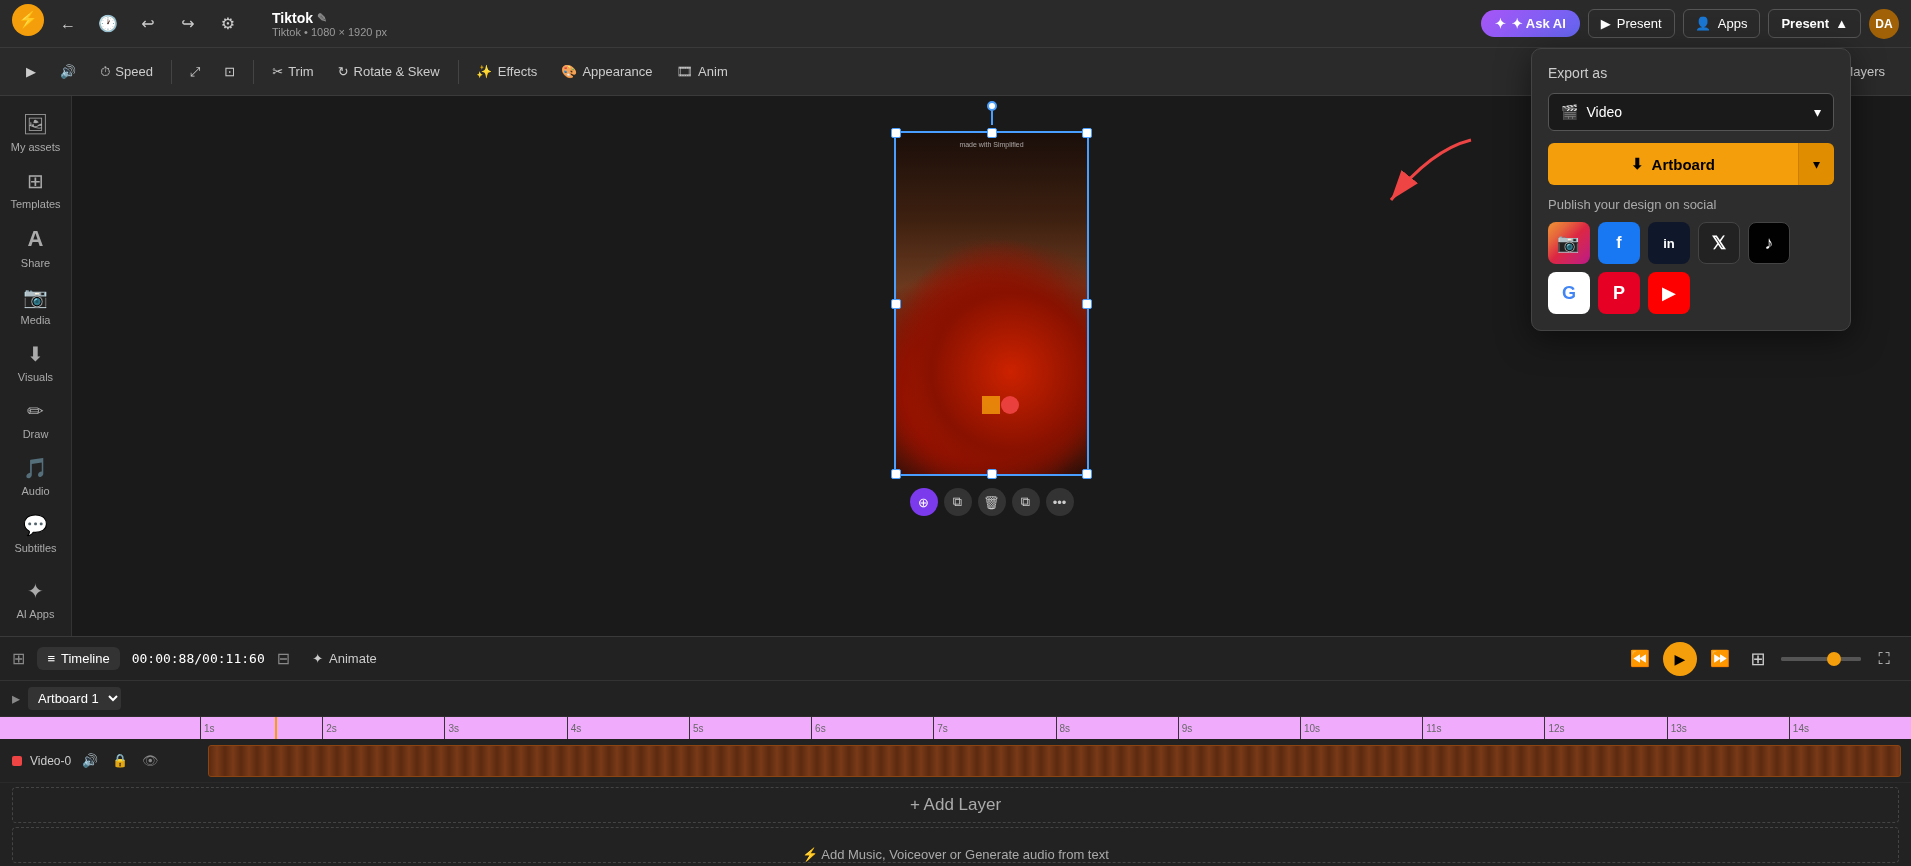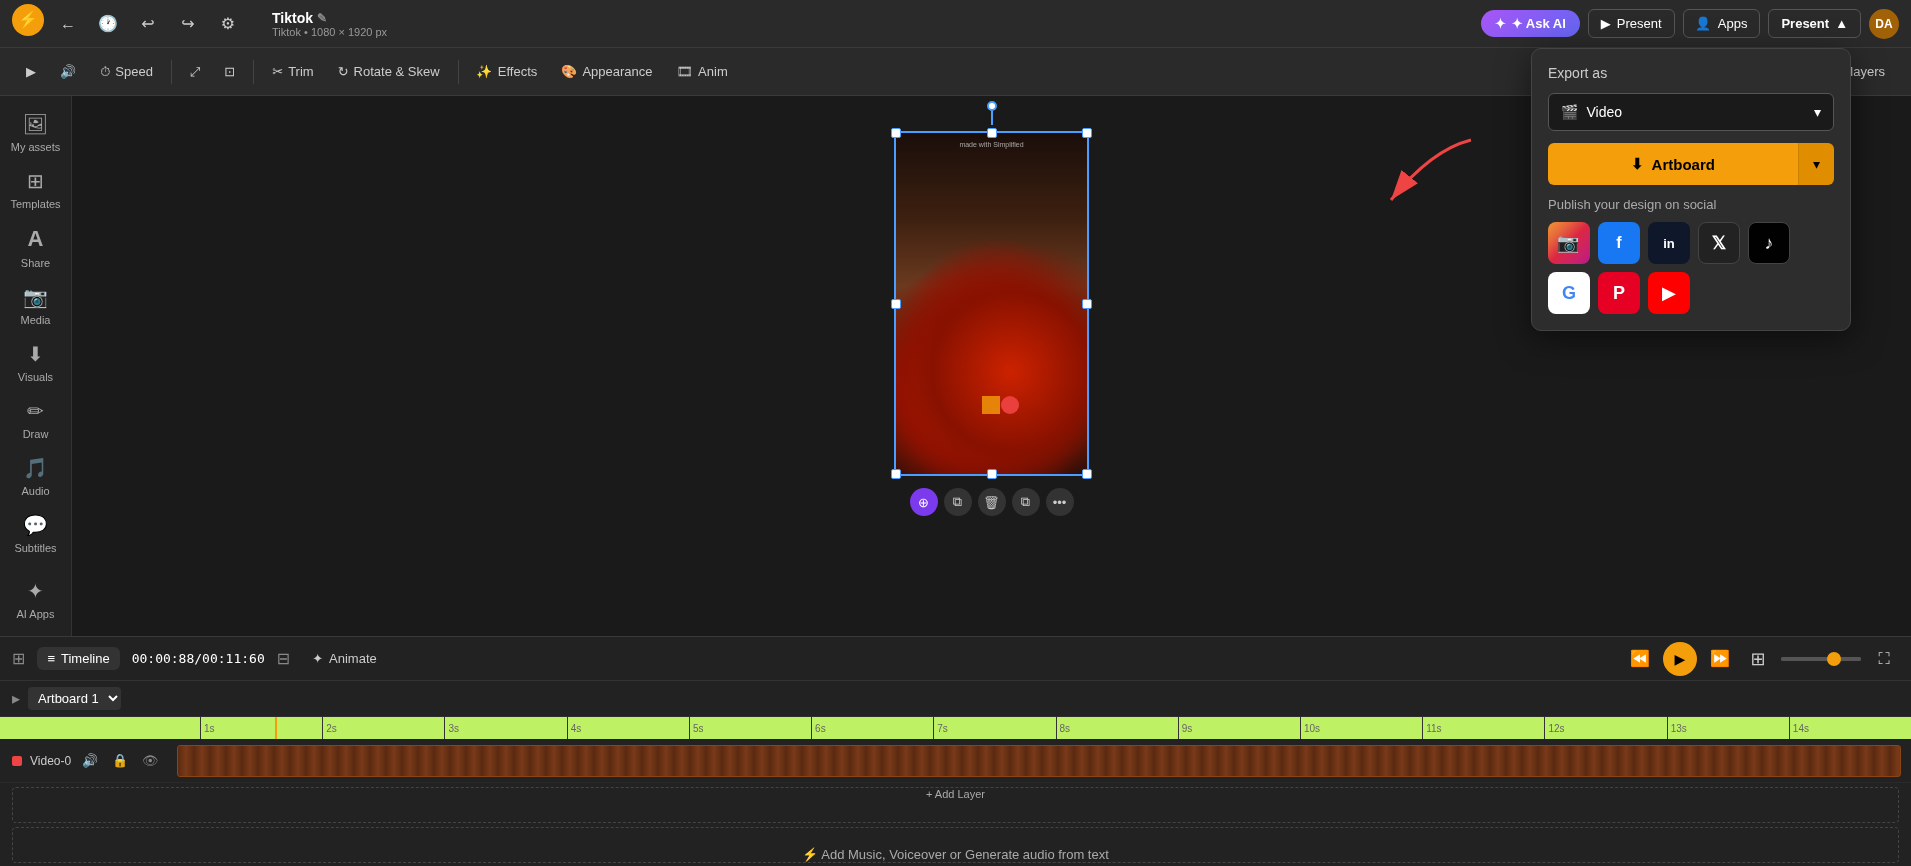--- a/index.html
+++ b/index.html
@@ -272,21 +272,21 @@
       border-radius: 4px;
       cursor: pointer;
     }
     .track-row {
       height: 44px;
       display: flex;
       align-items: center;
       border-bottom: 1px solid #2a2a2a;
     }
     .track-label {
-      width: 177px;
+      width: 208px;
       flex-shrink: 0;
       display: flex;
       align-items: center;
       gap: 8px;
       padding: 0 12px;
       font-size: 12px;
       color: #ccc;
     }
     .track-color-dot {
       width: 10px;
@@ -308,21 +308,21 @@
       top: 0;
       height: 100%;
       background: repeating-linear-gradient(90deg, #5a2a10 0px, #7a3a18 8px, #5a2a10 16px);
       border-radius: 3px;
       border: 1px solid #8b4513;
     }
     .timeline-ruler {
       height: 22px;
       display: flex;
       align-items: center;
-      background: #bef264;
+      background: #f0abfc;
       position: relative;
       padding-left: 200px;
     }
     .ruler-marks {
       flex: 1;
       display: flex;
       height: 100%;
       align-items: center;
     }
     .ruler-mark {
@@ -343,27 +343,28 @@
       bottom: 0;
       width: 2px;
       background: #f59e0b;
       z-index: 5;
       margin-left: 75px;
     }
 
     .add-layer-btn {
       height: 36px;
       display: flex;
+      align-items: center;
       justify-content: center;
       gap: 6px;
       border: 1px dashed #444;
       margin: 4px 12px;
       border-radius: 4px;
       cursor: pointer;
-      font-size: 11px;
+      font-size: 17px;
       color: #aaa;
       background: none;
       width: calc(100% - 24px);
     }
     .add-audio-btn {
       height: 36px;
       display: flex;
       align-items: flex-end;
       justify-content: center;
       gap: 6px;

